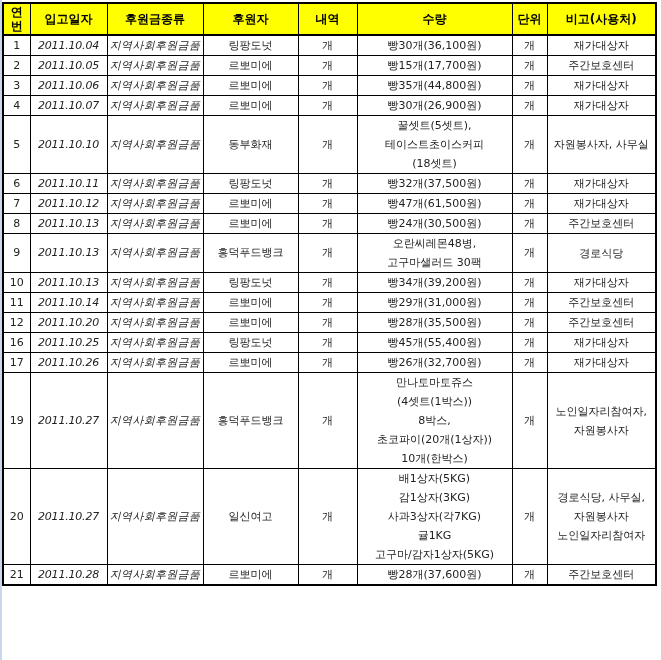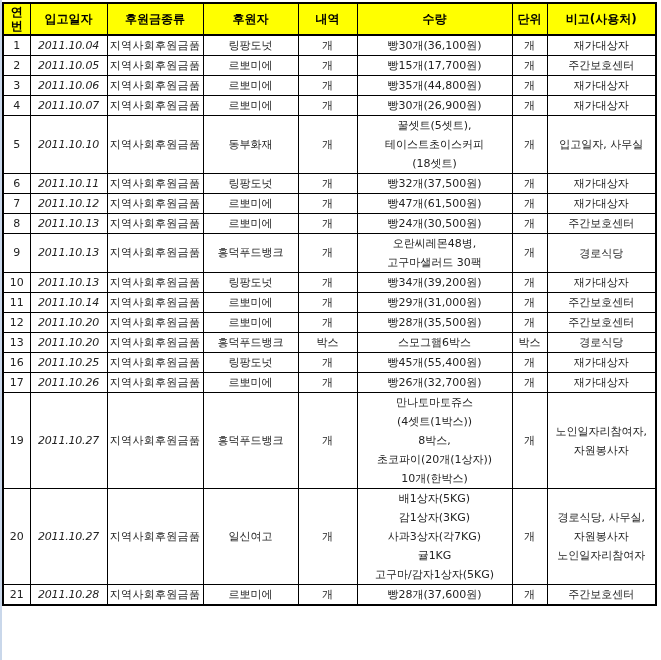--- a/index.html
+++ b/index.html
@@ -22,21 +22,21 @@
     font-weight: bold;
     font-size: 12px;
     line-height: 14px;
     color: #000;
     height: 30px;
     border-bottom: 2px solid #000;
   }
   table.grid td { height: 18px; }
   td.num { font-size: 11px; }
   td.date { font-size: 11px; letter-spacing: -0.2px; font-style: italic; }
-  td.cat { font-size: 10.5px; letter-spacing: 0.3px; }
+  td.cat { font-size: 10.5px; letter-spacing: 0.3px; font-style: italic; }
   .ml { display: block; line-height: 19px; white-space: nowrap; }
   .left-guide { position: absolute; left: 0; top: 0; width: 2px; height: 660px; background: #c9d7ea; }
 </style>
 </head>
 <body>
 
 <div class="left-guide"></div>
 
 <div class="sheet">
   <table class="grid">
@@ -128,21 +128,21 @@
           <td class="cat">지역사회후원금품</td>
           <td>동부화재</td>
           <td>개</td>
           <td>
             <span class="ml">꿀셋트(5셋트),</span>
             <span class="ml">테이스트초이스커피</span>
             <span class="ml">(18셋트)</span>
           </td>
           <td>개</td>
           <td>
-            <span class="ml">입고일자, 사무실</span>
+            <span class="ml">자원봉사자, 사무실</span>
           </td>
         </tr>
         <tr>
           <td class="num">6</td>
           <td class="date">2011.10.11</td>
           <td class="cat">지역사회후원금품</td>
           <td>링팡도넛</td>
           <td>개</td>
           <td>
             <span class="ml">빵32개(37,500원)</span>
@@ -228,34 +228,20 @@
           <td class="date">2011.10.20</td>
           <td class="cat">지역사회후원금품</td>
           <td>르뽀미에</td>
           <td>개</td>
           <td>
             <span class="ml">빵28개(35,500원)</span>
           </td>
           <td>개</td>
           <td>
             <span class="ml">주간보호센터</span>
-          </td>
-        </tr>
-        <tr>
-          <td class="num">13</td>
-          <td class="date">2011.10.20</td>
-          <td class="cat">지역사회후원금품</td>
-          <td>흥덕푸드뱅크</td>
-          <td>박스</td>
-          <td>
-            <span class="ml">스모그햄6박스</span>
-          </td>
-          <td>박스</td>
-          <td>
-            <span class="ml">경로식당</span>
           </td>
         </tr>
         <tr>
           <td class="num">16</td>
           <td class="date">2011.10.25</td>
           <td class="cat">지역사회후원금품</td>
           <td>링팡도넛</td>
           <td>개</td>
           <td>
             <span class="ml">빵45개(55,400원)</span>

